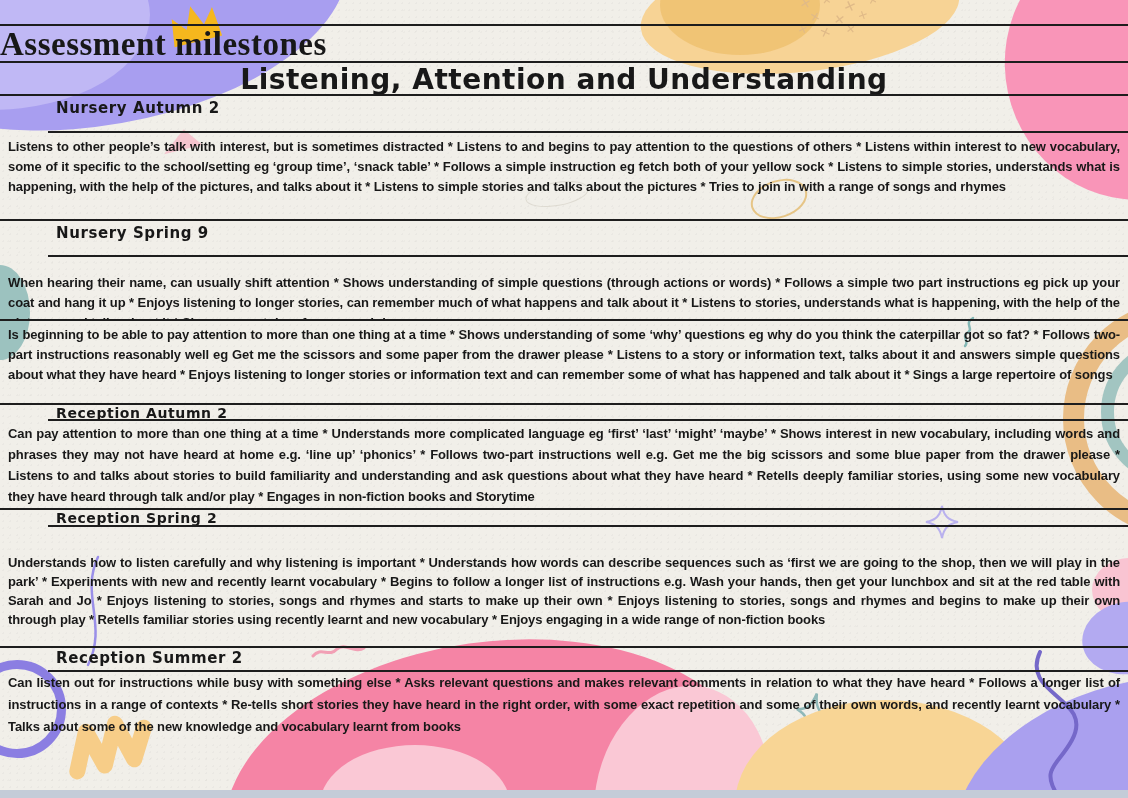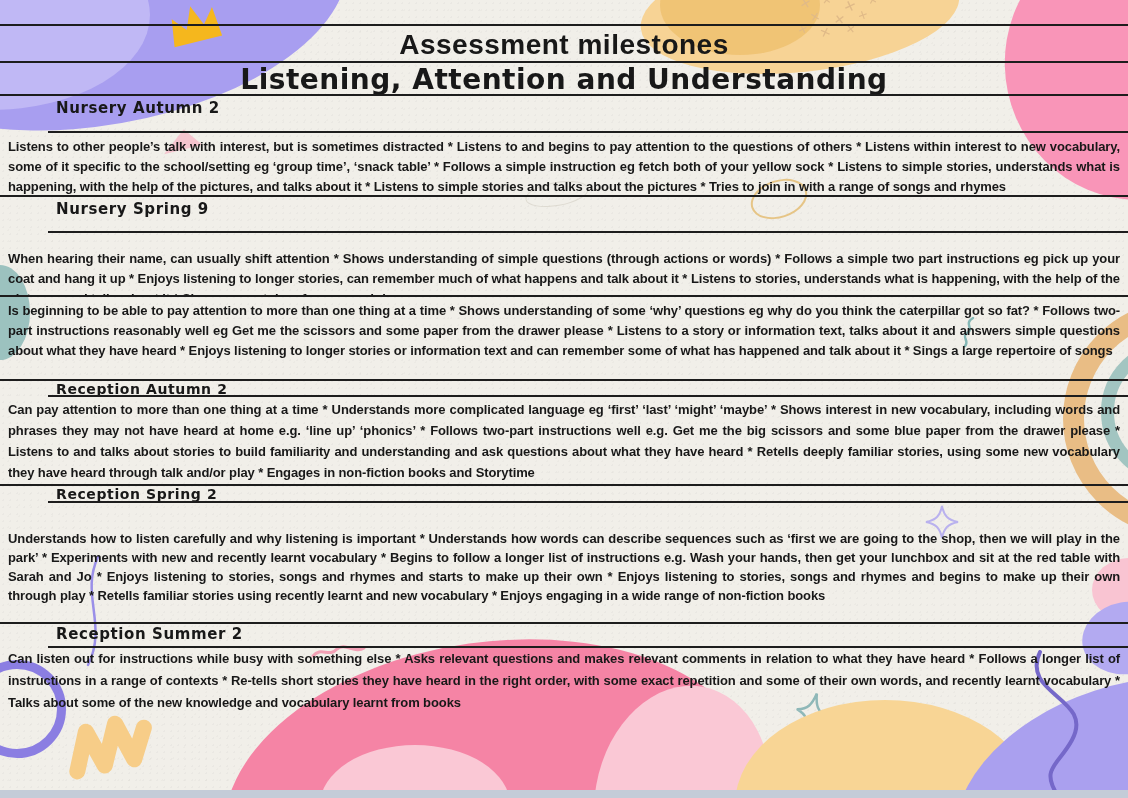--- a/index.html
+++ b/index.html
@@ -18,33 +18,33 @@
   
   .decor{position:absolute;inset:0;z-index:0;}
   .blob{position:absolute;border-radius:50%;}
   .ring{position:absolute;border-radius:50%;background:transparent;}
   .doodle{position:absolute;}
   .xmark{position:absolute;color:#e0ba88;font-weight:bold;font-family:"DejaVu Sans",sans-serif;}
   
   .content{position:relative;z-index:1;color:#181818;}
   .row{box-sizing:border-box;width:1128px;border-bottom:2px solid #1d1d1d;overflow:hidden;}
   .spacer-top{height:26px;}
-  .title-row{height:37px;text-align:center;font-family:Liberation Sans, sans-serif;
-    font-weight:bold;font-size:28px;line-height:37px;letter-spacing:.5px;}
+  .title-row{height:37px;text-align:left;font-family:Liberation Serif, serif;
+    font-weight:bold;font-size:33px;line-height:37px;letter-spacing:.5px;}
   .subtitle-row{height:33px;text-align:center;font-family:"DejaVu Sans",sans-serif;
     font-weight:bold;font-size:28px;line-height:33px;letter-spacing:.5px;}
   .hrow{font-family:"DejaVu Sans",sans-serif;font-weight:bold;font-size:15px;
     padding-left:8px;letter-spacing:.6px;margin-left:48px;}
   .brow{font-weight:bold;font-size:13px;padding:0 8px;text-align:justify;letter-spacing:-.1px;}
   .h-n{height:36px;padding-top:3px;}
   .h-na{height:37px;padding-top:3px;}
   .h-ra{height:16px;line-height:15px;font-size:14px;padding-top:1px;}
   .h-rs{height:17px;line-height:15px;font-size:14px;padding-top:1px;}
   .h-rsu{height:24px;line-height:17px;padding-top:2px;}
-  .b-na2{height:64px;line-height:20px;padding-top:4px;}
+  .b-na2{height:88px;line-height:20px;padding-top:4px;}
   .b-ns2{height:64px;line-height:20px;padding-top:16px;}
   .b-nsu2{height:84px;line-height:20px;padding-top:4px;}
   .b-ra2{height:89px;line-height:21px;padding-top:2px;}
   .b-rs2{height:97px;line-height:19px;padding-top:2px;margin-top:24px;}
   .b-rsu2{height:78px;line-height:22px;border-bottom:none;}
   
   .bottom-strip{position:absolute;left:0;bottom:0;width:1128px;height:8px;
     background:#c4ccd8;z-index:2;}
 </style>
 </head>

